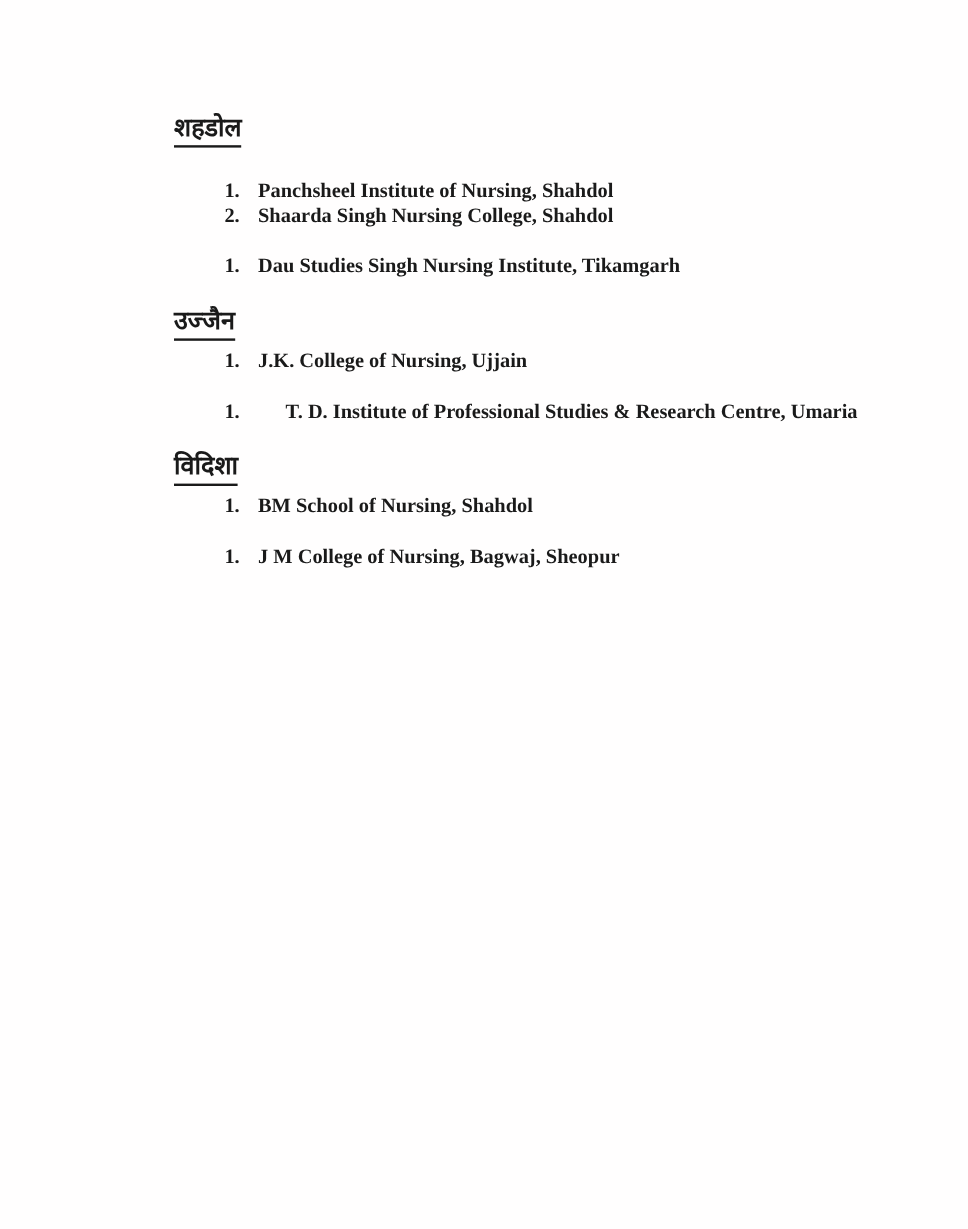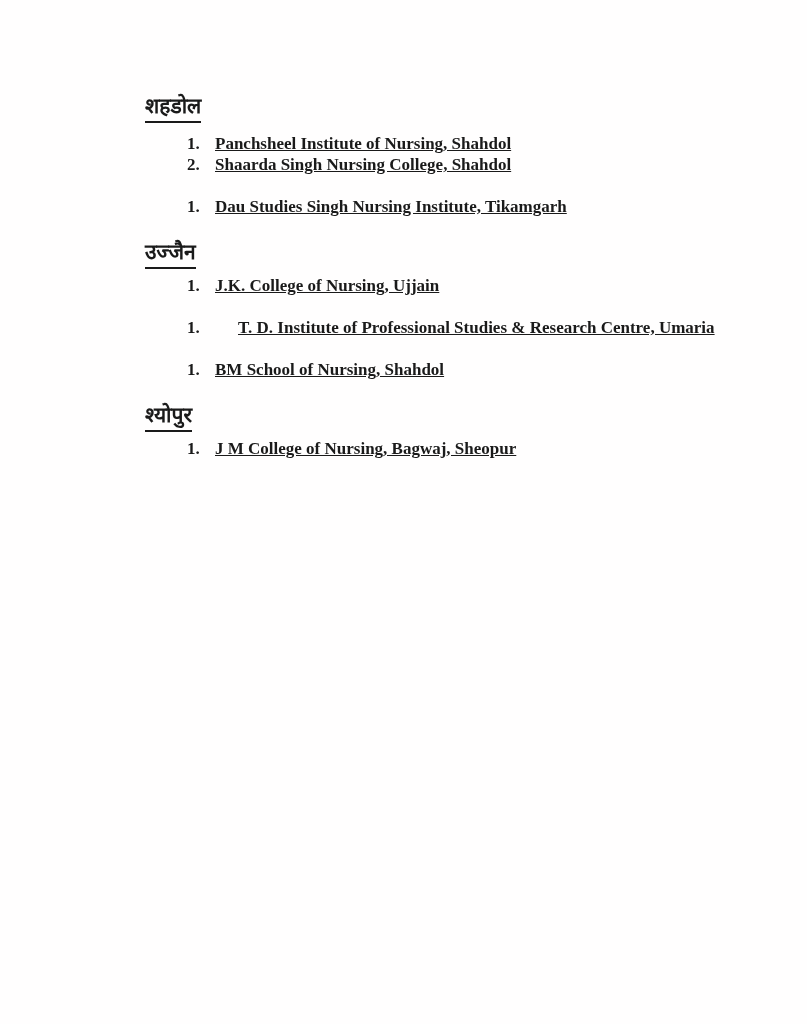--- a/index.html
+++ b/index.html
@@ -25,21 +25,21 @@
   .district-section {
     margin: 0 0 21px 0;
   }
   .district-heading {
     margin: 0 0 6px 0;
     font-size: 21px;
     line-height: 28px;
     font-weight: bold;
   }
   .district-section.first .district-heading {
-    margin-bottom: 10px;
+    margin-bottom: 25px;
   }
   .heading-text {
     display: inline-block;
     border-bottom: 2px solid #1a1a1a;
     padding-bottom: 1px;
   }
   .college-list {
     list-style: none;
     margin: 0;
     padding: 0 0 0 42px;
@@ -49,21 +49,20 @@
     font-size: 17px;
     line-height: 21px;
     font-weight: bold;
   }
   .item-number {
     flex: 0 0 28px;
     width: 28px;
   }
   .item-text {
     width: 492px;
-    text-decoration: underline;
   }
   .item-text.justify {
     text-align: justify;
     margin-left: 23px;
   }
 </style>
 </head>
 <body>
 
 <div class="page">
@@ -105,30 +104,30 @@
     <section class="district-section">
       <ol class="college-list">
         <li class="college-item">
           <span class="item-number">1.</span>
           <span class="item-text justify">T. D. Institute of Professional Studies &amp; Research Centre, Umaria</span>
         </li>
       </ol>
     </section>
 
     <section class="district-section">
+      <h2 class="district-heading"><span class="heading-text">विदिशा</span></h2>
       <ol class="college-list">
         <li class="college-item">
           <span class="item-number">1.</span>
           <span class="item-text">BM School of Nursing, Shahdol</span>
         </li>
       </ol>
     </section>
 
     <section class="district-section">
-      <h2 class="district-heading"><span class="heading-text">श्योपुर</span></h2>
       <ol class="college-list">
         <li class="college-item">
           <span class="item-number">1.</span>
           <span class="item-text">J M College of Nursing, Bagwaj, Sheopur</span>
         </li>
       </ol>
     </section>
 
   </div>
 </div>

